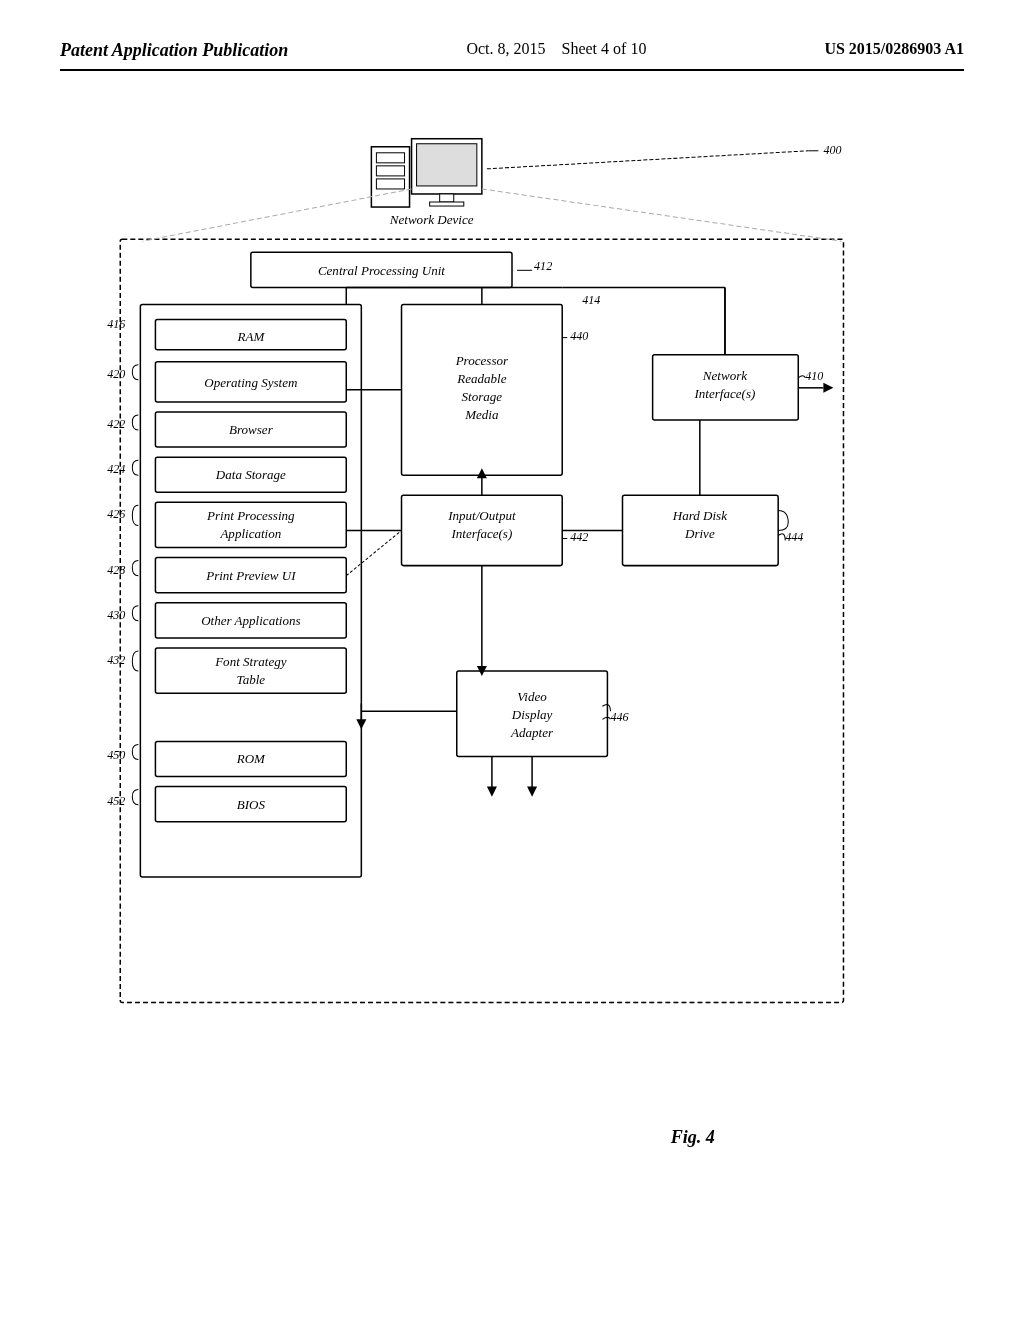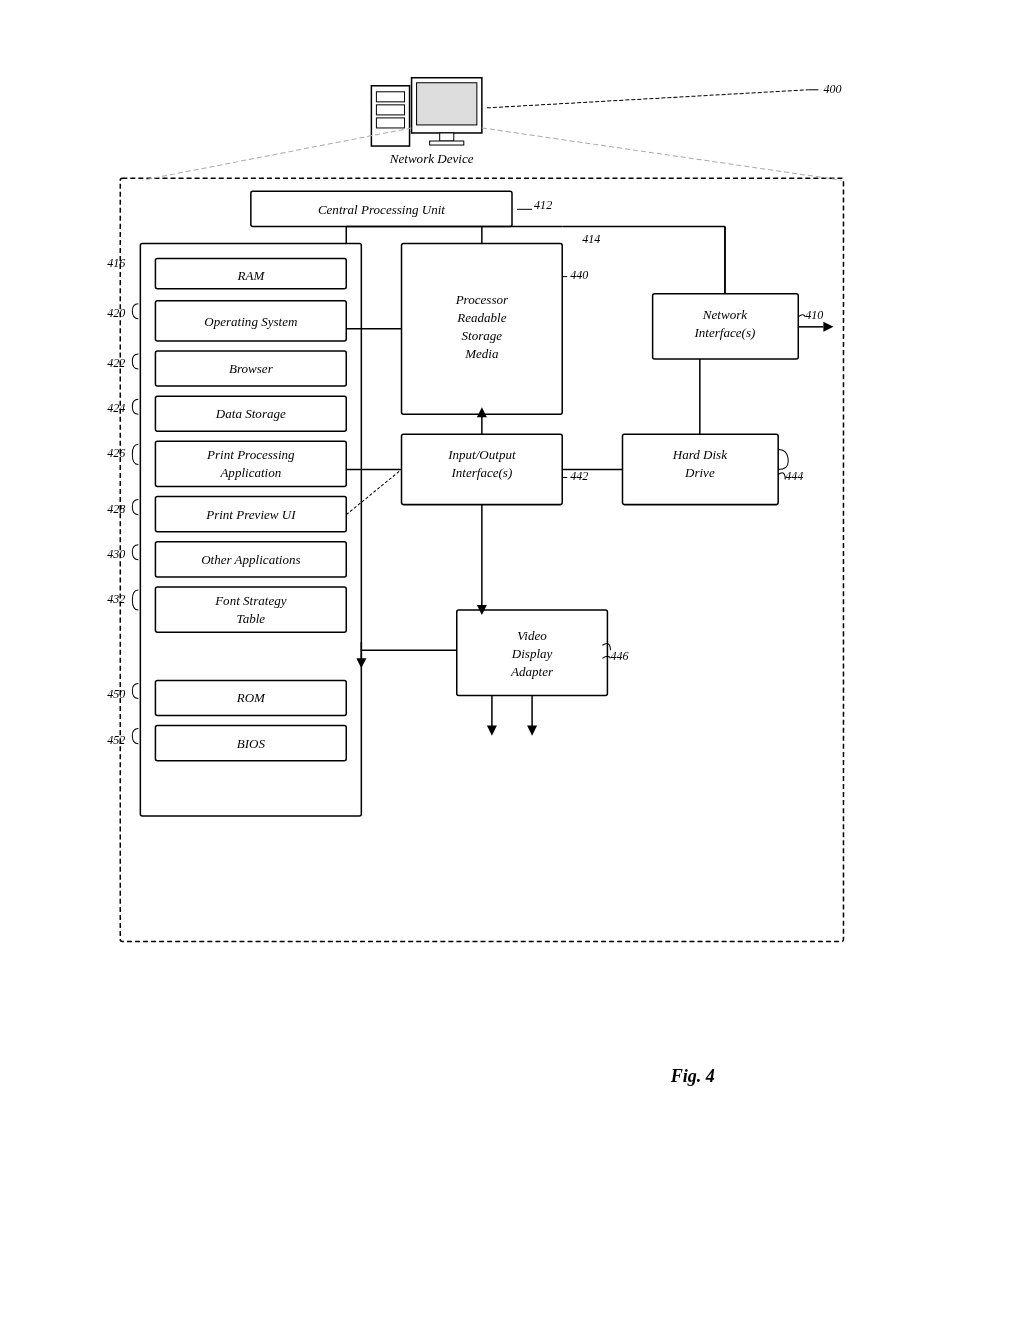--- a/index.html
+++ b/index.html
@@ -44,20 +44,28 @@
 
     text {
       font-family: 'Times New Roman', Times, serif;
     }
   </style>
 </head>
 <body>
 
 <div class="page">
 
+  <div class="header">
+    <div style="font-size:18px; font-weight:bold; font-style:italic;">Patent Application Publication</div>
+    <div style="font-size:16px; text-align:center;">
+      <span>Oct. 8, 2015</span>&nbsp;&nbsp;&nbsp;
+      <span>Sheet 4 of 10</span>
+    </div>
+    <div style="font-size:16px; font-weight:bold;">US 2015/0286903 A1</div>
+  </div>
 
   <div class="diagram-area">
     <svg viewBox="0 0 900 1080" xmlns="http://www.w3.org/2000/svg">
 
       <defs>
         <style>
           .diag-text { font-family: 'Times New Roman', Times, serif; font-size: 13px; }
           .diag-text-italic { font-family: 'Times New Roman', Times, serif; font-size: 13px; font-style: italic; }
           .diag-text-sm { font-family: 'Times New Roman', Times, serif; font-size: 11px; }
           .box { fill: white; stroke: #000; stroke-width: 1.5; }

